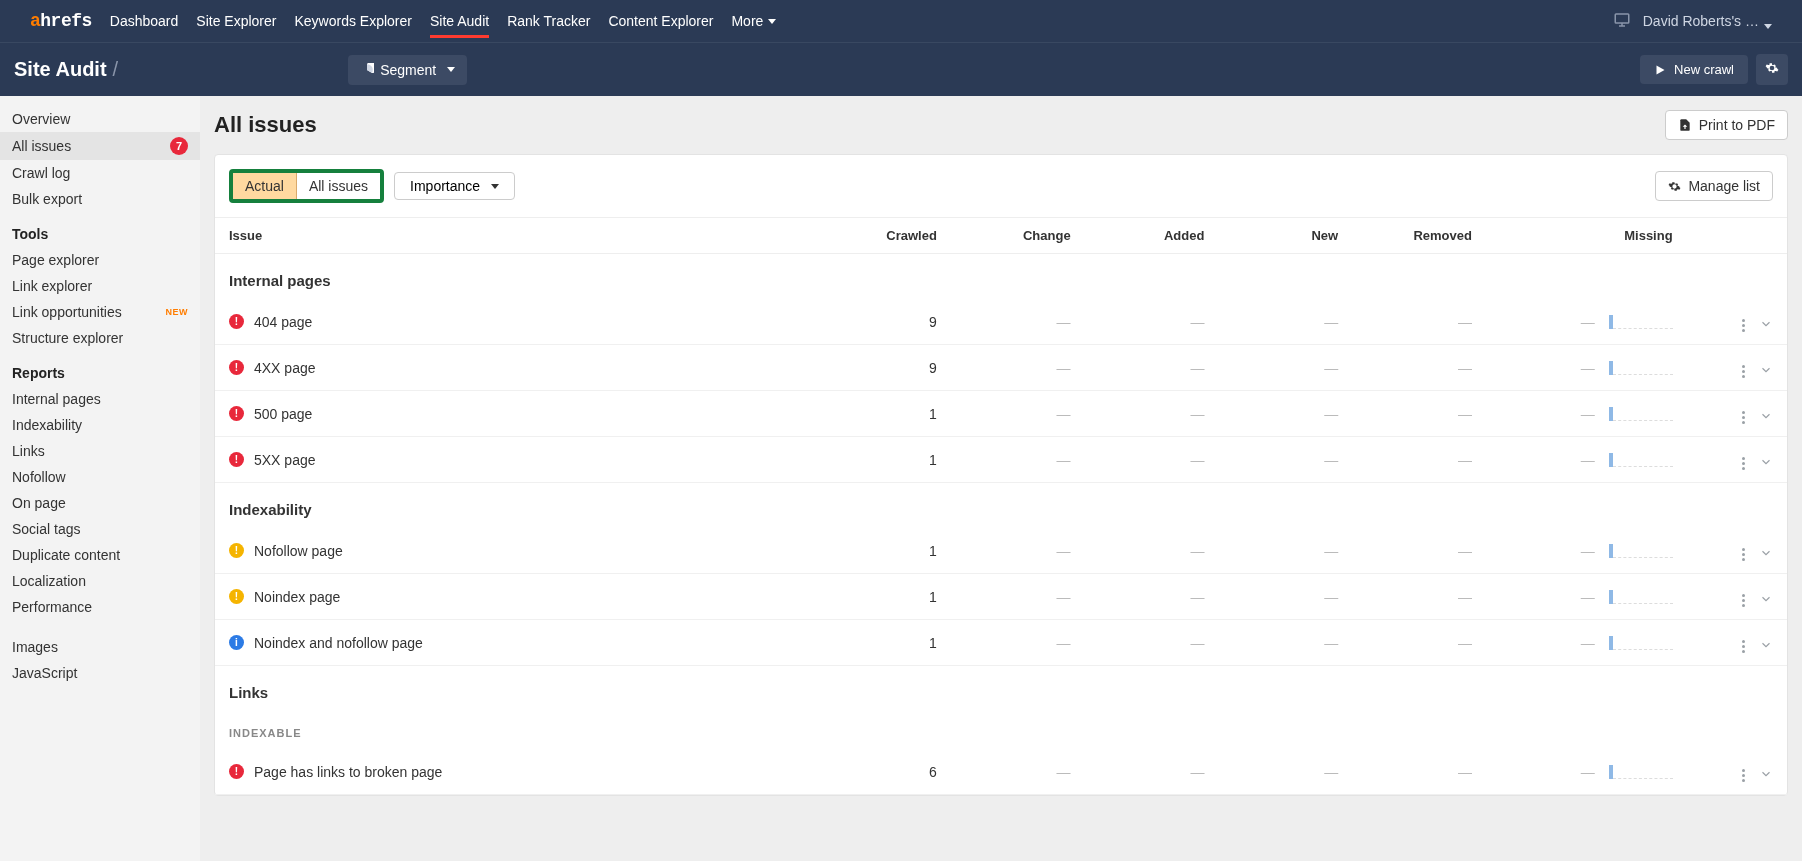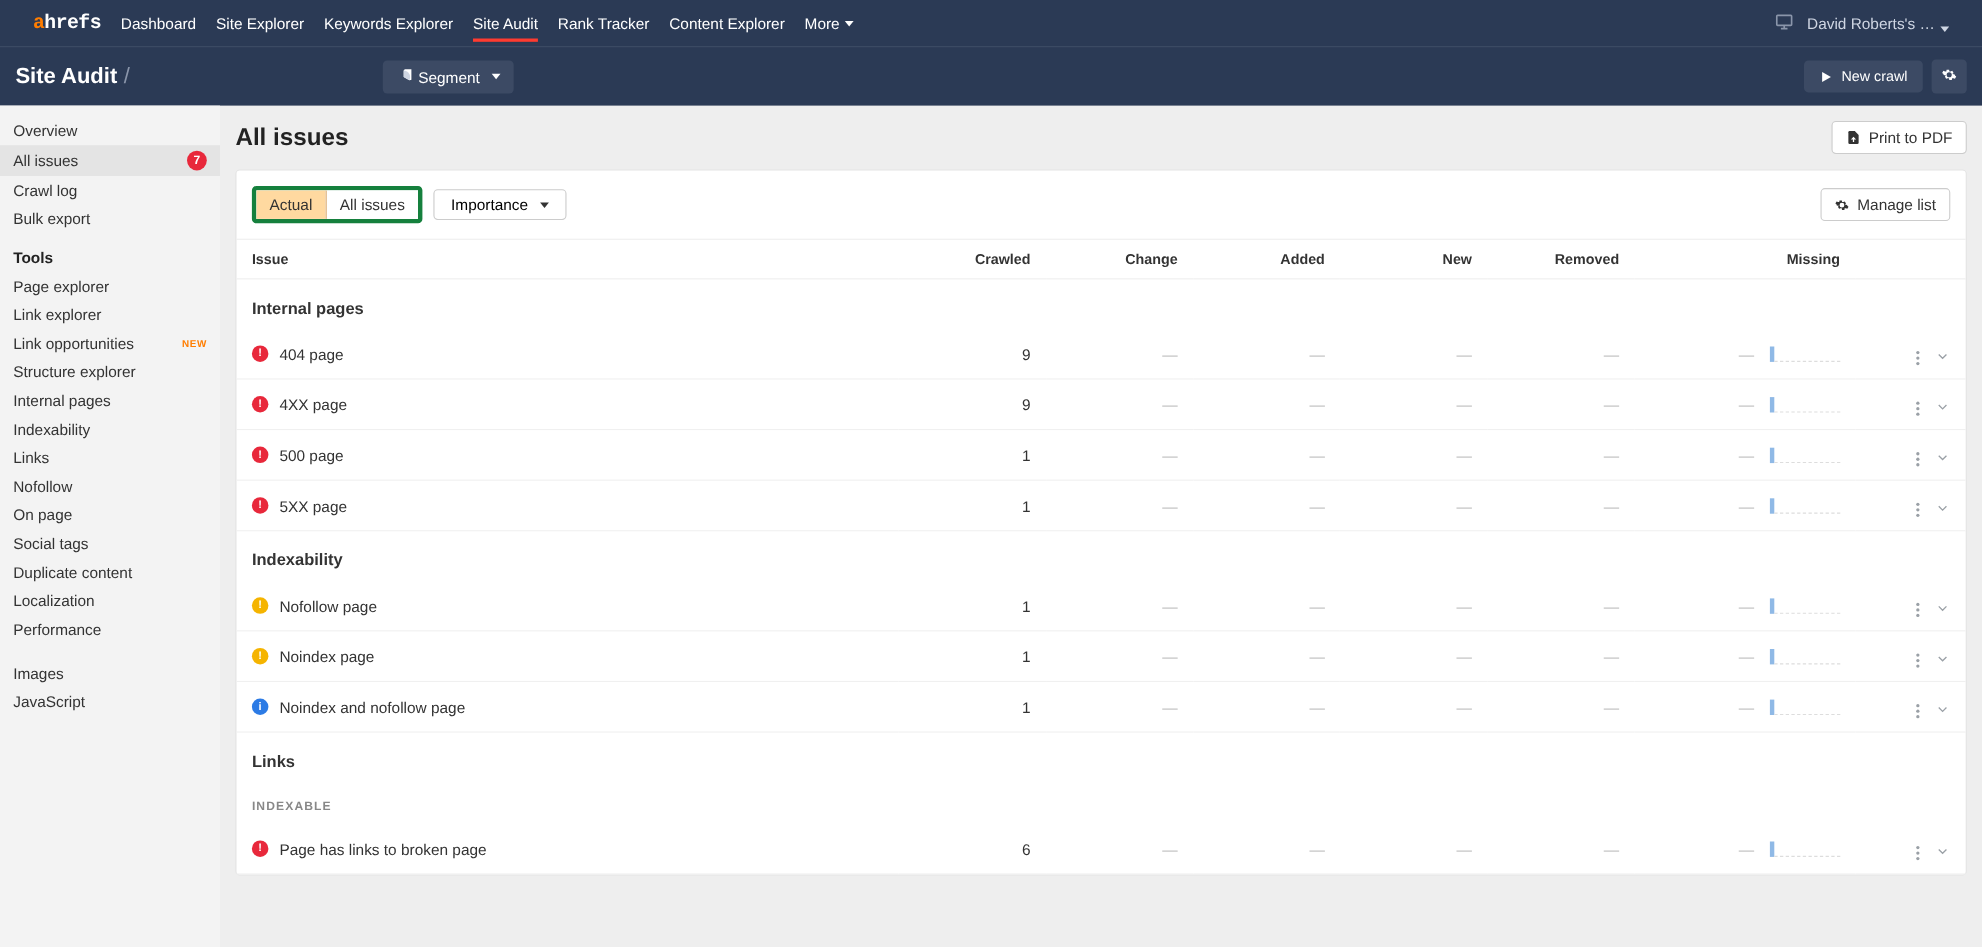--- a/index.html
+++ b/index.html
@@ -151,20 +151,21 @@
       <div class="side-item">
         <span>Link explorer</span>
       </div>
       <div class="side-item">
         <span>Link opportunities</span>
         <span class="badge-new">NEW</span>
       </div>
       <div class="side-item">
         <span>Structure explorer</span>
       </div>
+      <div class="side-heading">Reports</div>
       <div class="side-item">
         <span>Internal pages</span>
       </div>
       <div class="side-item">
         <span>Indexability</span>
       </div>
       <div class="side-item">
         <span>Links</span>
       </div>
       <div class="side-item">

